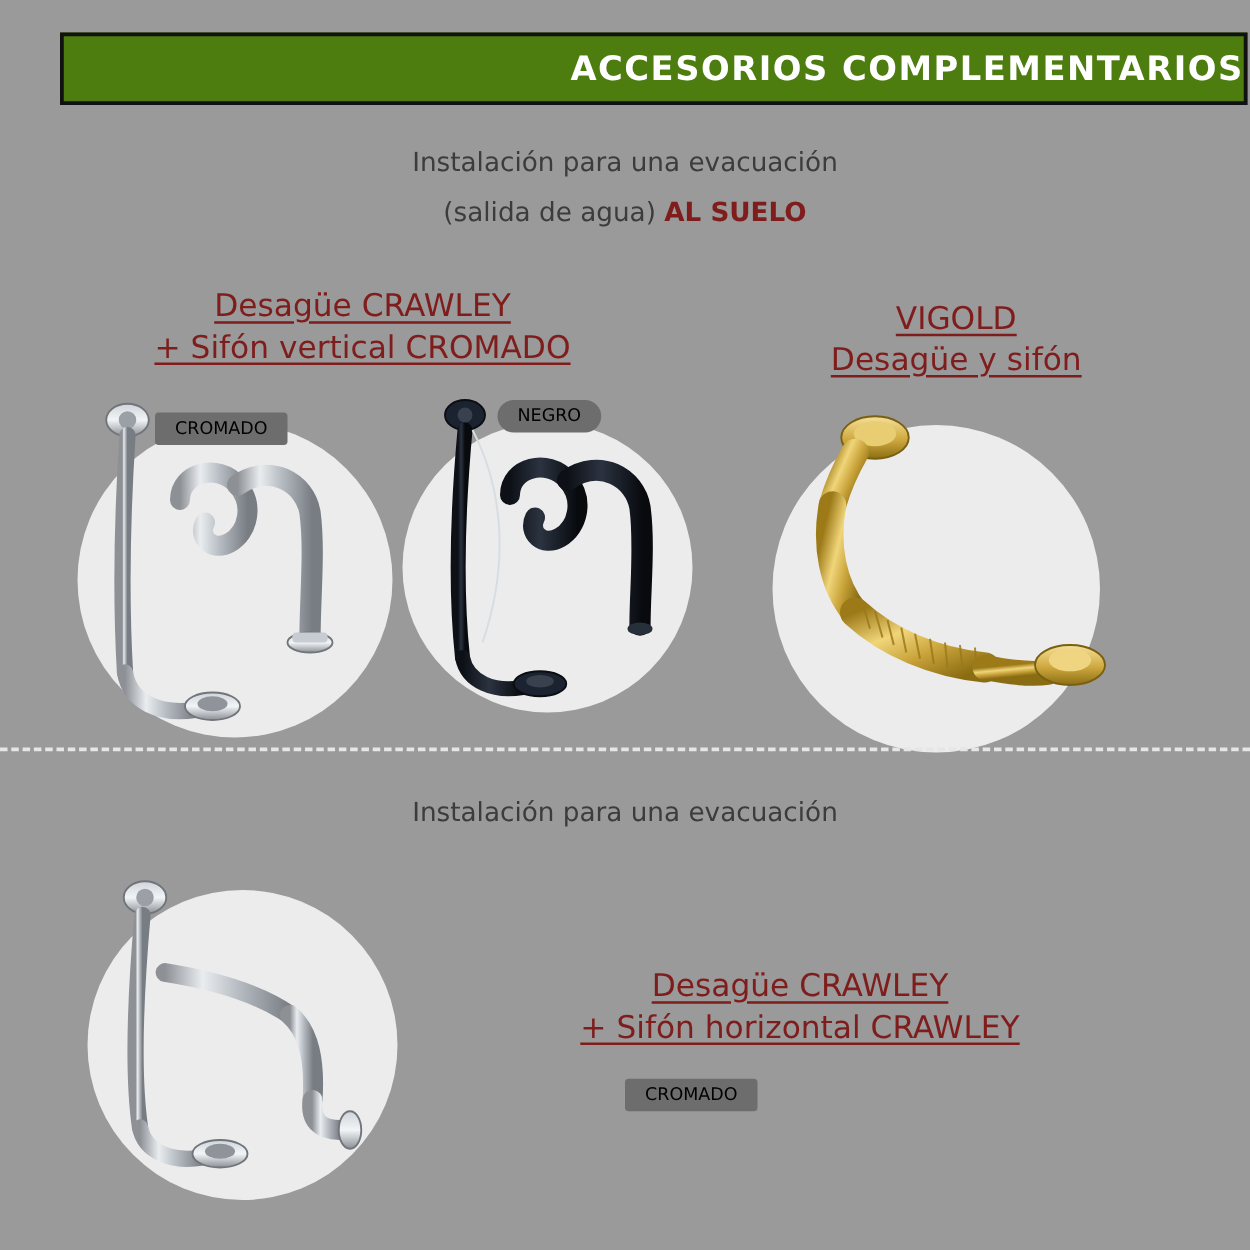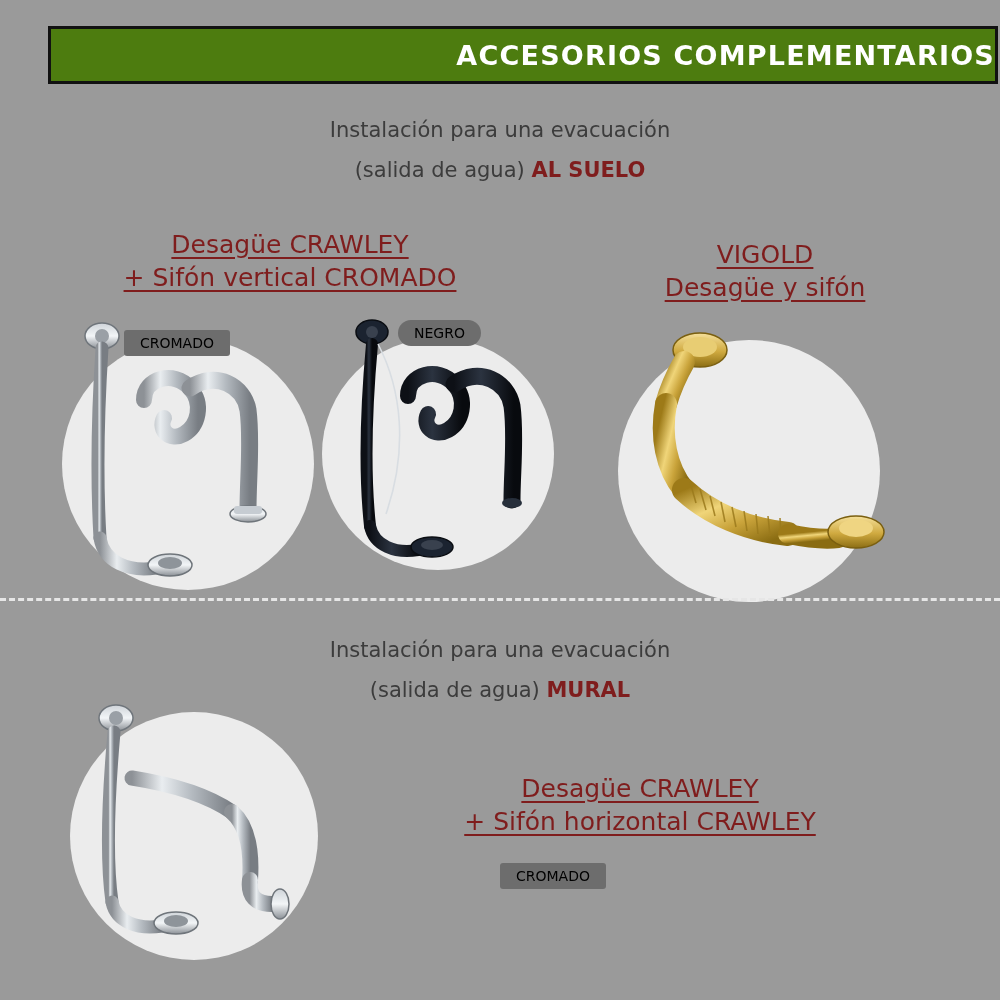--- a/index.html
+++ b/index.html
@@ -252,23 +252,20 @@
     <path d="M180 216 C200 220 216 222 230 220" stroke="url(#goldGrad)" stroke-width="20" fill="none" stroke-linecap="round"></path>
 
     <ellipse cx="248" cy="214" rx="28" ry="16" fill="url(#goldGrad2)" stroke="#7a5f10" stroke-width="1.5"></ellipse>
     <ellipse cx="248" cy="210" rx="17" ry="9" fill="#efd582"></ellipse>
   </svg>
 
   <div class="divider"></div>
 
   <div class="section-heading" id="heading-wall">
     <div>Instalación para una evacuación</div>
-    <div>
-      <span>(salida de agua) </span><span class="strong">MURAL</span>
-    </div>
   </div>
 
   <svg class="prod-img" id="img-wall" viewBox="0 0 280 250">
 
     <ellipse cx="50" cy="28" rx="17" ry="13" fill="url(#chromeGrad2)" stroke="#6f757b" stroke-width="1.5"></ellipse>
     <circle cx="50" cy="28" r="7" fill="#9aa0a6"></circle>
 
     <path d="M48 42 C42 110 40 170 46 212" stroke="url(#chromeGrad)" stroke-width="13" fill="none" stroke-linecap="round"></path>
 
     <path d="M46 212 C50 232 72 240 96 236" stroke="url(#chromeGrad)" stroke-width="13" fill="none" stroke-linecap="round"></path>

